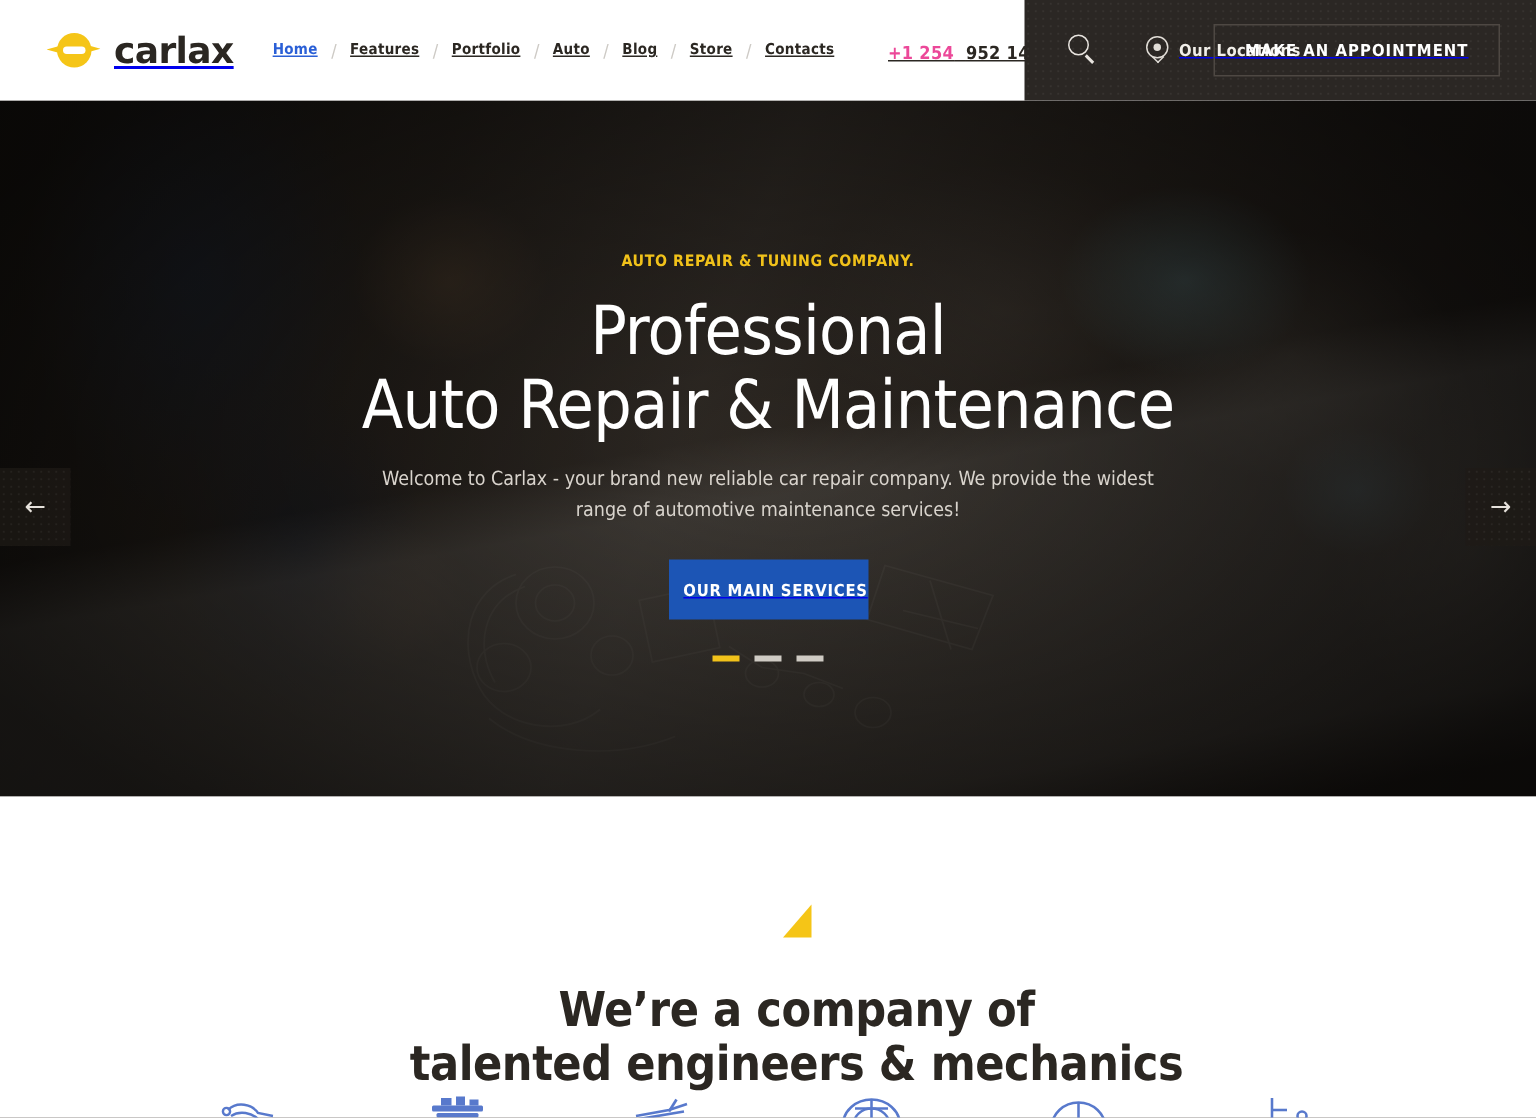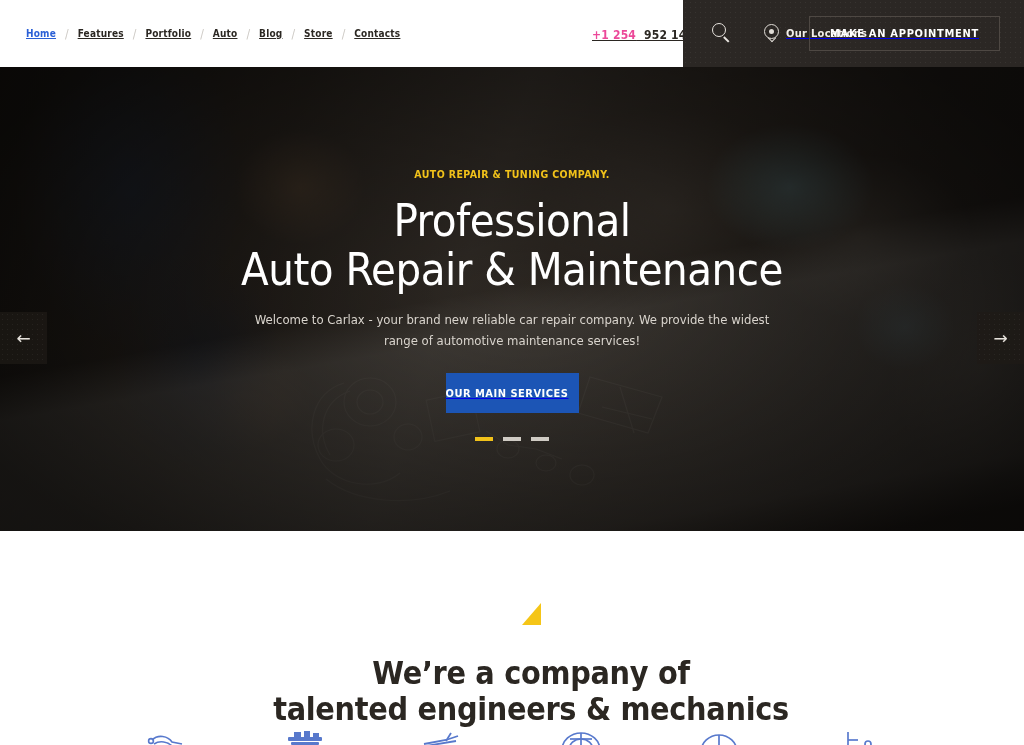--- a/index.html
+++ b/index.html
@@ -289,21 +289,21 @@
     font-family: "DejaVu Sans Condensed", "Liberation Sans Narrow", "Liberation Sans", sans-serif;
   }
 
   .hero-cta {
     margin: 22px auto 0;
     width: 133px;
     height: 40px;
     background: #1c55b5;
     display: flex;
     align-items: center;
-    justify-content: flex-start;
+    justify-content: flex-end;
   }
   .hero-cta-label {
     font-size: 11px;
     font-weight: 700;
     letter-spacing: 0.5px;
     color: #ffffff;
     font-family: "DejaVu Sans Condensed", "Liberation Sans Narrow", "Liberation Sans", sans-serif;
     white-space: nowrap;
   }
 
@@ -395,20 +395,29 @@
     width: 50px;
     height: 34px;
     opacity: 0.85;
   }
 </style>
 </head>
 <body>
 
 <div class="header">
 
+  <a class="brand" href="#">
+    <span class="brand-mark">
+      <span class="swoosh-l"></span>
+      <span class="disc"></span>
+      <span class="slot"></span>
+      <span class="swoosh-r"></span>
+    </span>
+    <span class="brand-text">carlax</span>
+  </a>
 
   <nav class="mainnav">
     <a class="nv active" href="#">Home</a>
     <span class="sep">/</span>
     <a class="nv" href="#">Features</a>
     <span class="sep">/</span>
     <a class="nv" href="#">Portfolio</a>
     <span class="sep">/</span>
     <a class="nv" href="#">Auto</a>
     <span class="sep">/</span>

